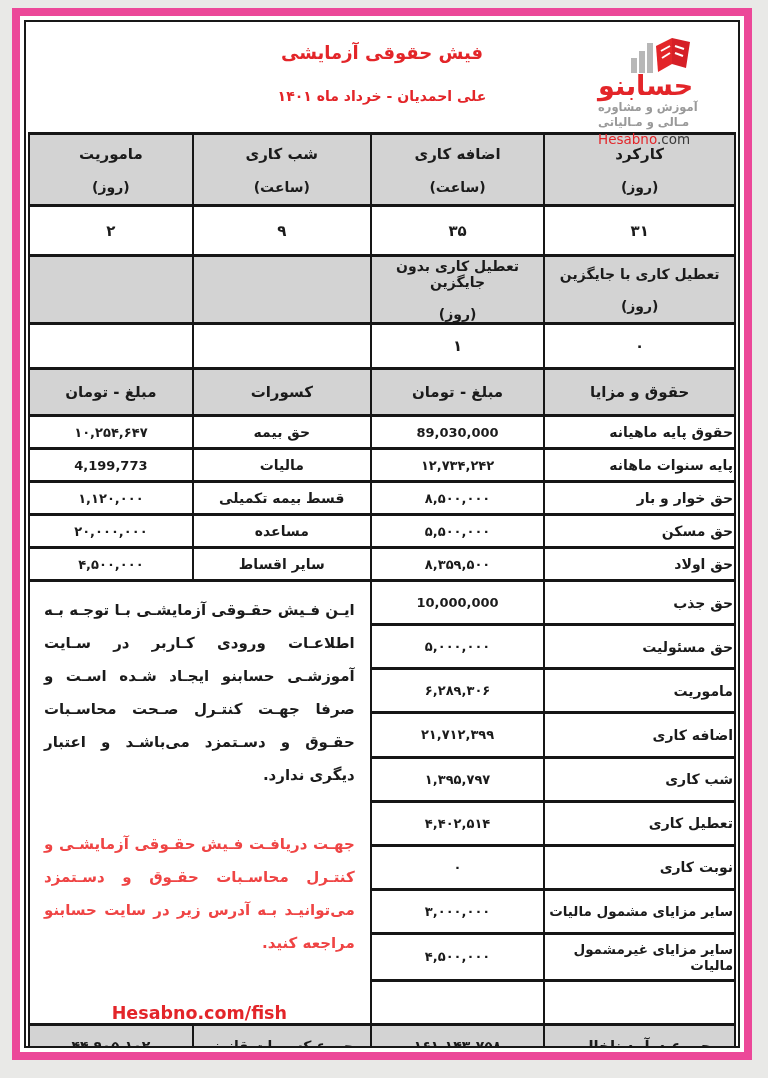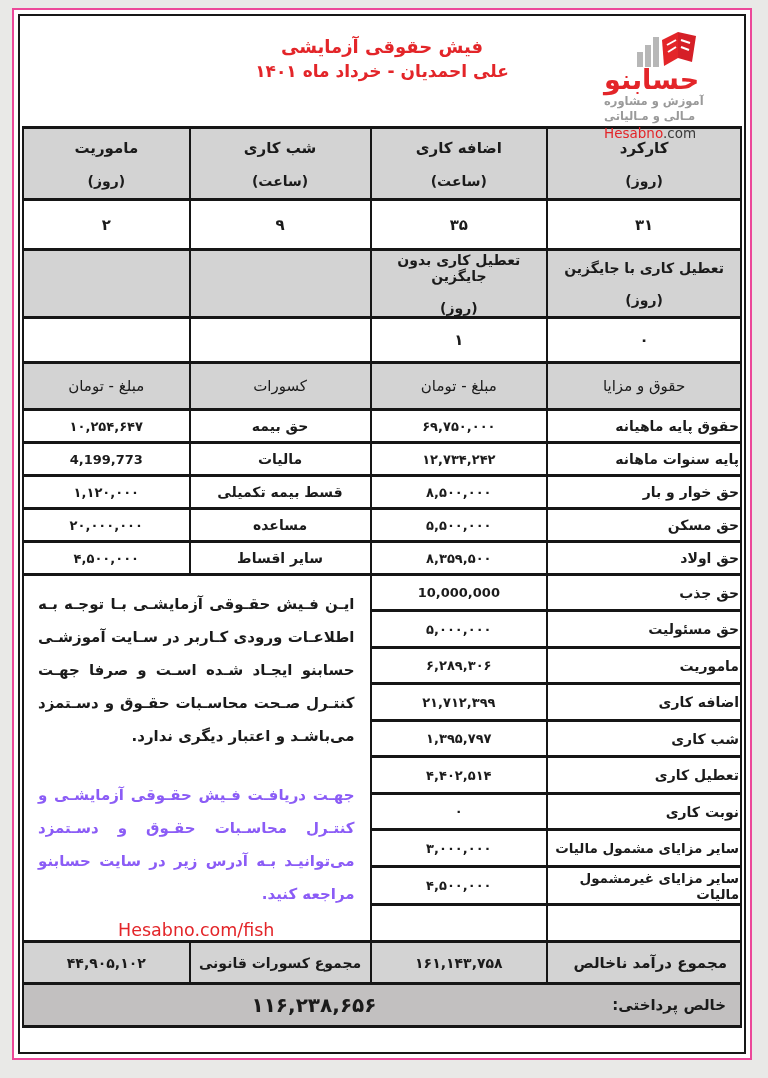--- a/index.html
+++ b/index.html
@@ -4,31 +4,31 @@
 <style>
   html,body{margin:0;padding:0;}
   body{
     width:768px;height:1078px;position:relative;overflow:hidden;
     background:#e9e9e7;
     font-family:"DejaVu Sans", sans-serif;
     color:#1b1b1b;
   }
   .page{
     position:absolute;left:12px;top:8px;width:740px;height:1052px;
-    background:#ffffff;border:2px solid #ec4899;padding:4px;box-sizing:border-box;
+    background:#ffffff;border:8px solid #ec4899;padding:4px;box-sizing:border-box;
   }
   .inner{
     border:2px solid #181818;width:100%;height:100%;box-sizing:border-box;
     position:relative;overflow:hidden;
   }
   
   .hdr{position:relative;height:110px;}
   .titles{position:absolute;top:20px;left:0;right:0;text-align:center;}
   .title{color:#e32529;font-weight:bold;font-size:18px;}
-  .subtitle{color:#e32529;font-weight:bold;font-size:17px;margin-top:4px;letter-spacing:.5px;}
+  .subtitle{color:#e32529;font-weight:bold;font-size:14px;margin-top:25px;letter-spacing:.5px;}
   .logo{position:absolute;top:8px;right:14px;width:126px;text-align:left;line-height:1.25;}
   .logo svg{display:block;margin:0 auto -4px auto;}
   .brand{color:#e32529;font-weight:bold;font-size:27px;line-height:1.05;}
   .tag{color:#9a9a9a;font-size:11.5px;font-weight:600;}
   .site{font-size:13.5px;font-weight:normal;margin-top:2px;direction:ltr;}
   .site .nm{color:#e32529;}
   .site .tld{color:#3a3a3a;}
   
   table{border-collapse:collapse;table-layout:fixed;width:calc(100% - 4px);margin:0 2px;}
   td{
@@ -42,26 +42,26 @@
   .r-head{height:72px;}
   .r-val{height:50px;}
   .r-head2{height:68px;}
   .r-val2{height:45px;}
   .r-sal{height:47px;}
   .r-ben{height:33px;}
   .r-tot{height:42px;}
   .lbl{text-align:right;padding-right:1px;font-size:14px;font-weight:600;}
   .amt{font-size:13px;font-weight:600;margin-left:14px;}
   .dlbl{font-size:14px;font-weight:600;}
-  .sal-h{font-size:15px;font-weight:normal;}
+  .sal-h{font-size:15px;font-weight:bold;}
   
   .notes{vertical-align:top;text-align:right;padding:12px 15px 0 14px;}
   .note-black{font-size:15px;font-weight:600;line-height:2.2;text-align:justify;color:#1b1b1b;}
-  .note-red{margin-top:26px;font-size:15px;font-weight:bold;line-height:2.2;text-align:justify;color:#8b5cf6;}
-  .note-link{margin-top:9px;text-align:center;font-size:17.5px;font-weight:normal;color:#e32529;direction:ltr;}
+  .note-red{margin-top:36px;font-size:15px;font-weight:bold;line-height:2.2;text-align:justify;color:#ef4444;}
+  .note-link{margin-top:43px;text-align:center;font-size:17.5px;font-weight:bold;color:#e32529;direction:ltr;}
   
   .tot-lbl{text-align:right;padding-right:13px;font-size:15px;font-weight:600;}
   .tot-num{font-size:14px;font-weight:600;}
   .net-row{height:40px;background:#c2c0c0;}
   .net-wrap{position:relative;height:40px;}
   .net-label{position:absolute;right:14px;top:50%;transform:translateY(-50%);font-size:15px;font-weight:600;}
   .net-value{position:absolute;left:40.5%;top:50%;transform:translate(-50%,-50%);font-size:20px;font-weight:bold;letter-spacing:.5px;}
 </style>
 </head>
 <body>
@@ -150,21 +150,21 @@
 
     <tr class="r-sal">
       <td class="g sal-h">حقوق و مزایا</td>
       <td class="g sal-h">مبلغ - تومان</td>
       <td class="g sal-h">کسورات</td>
       <td class="g sal-h">مبلغ - تومان</td>
     </tr>
 
     <tr class="r-ben">
       <td class="lbl">حقوق پایه ماهیانه</td>
-      <td class="amt">۶۹,۷۵۰,۰۰۰</td>
+      <td class="amt">89,030,000</td>
       <td class="dlbl">حق بیمه</td>
       <td class="amt">۱۰,۲۵۴,۶۴۷</td>
     </tr>
     <tr class="r-ben">
       <td class="lbl">پایه سنوات ماهانه</td>
       <td class="amt">۱۲,۷۳۴,۲۴۲</td>
       <td class="dlbl">مالیات</td>
       <td class="amt">4,199,773</td>
     </tr>
     <tr class="r-ben">

